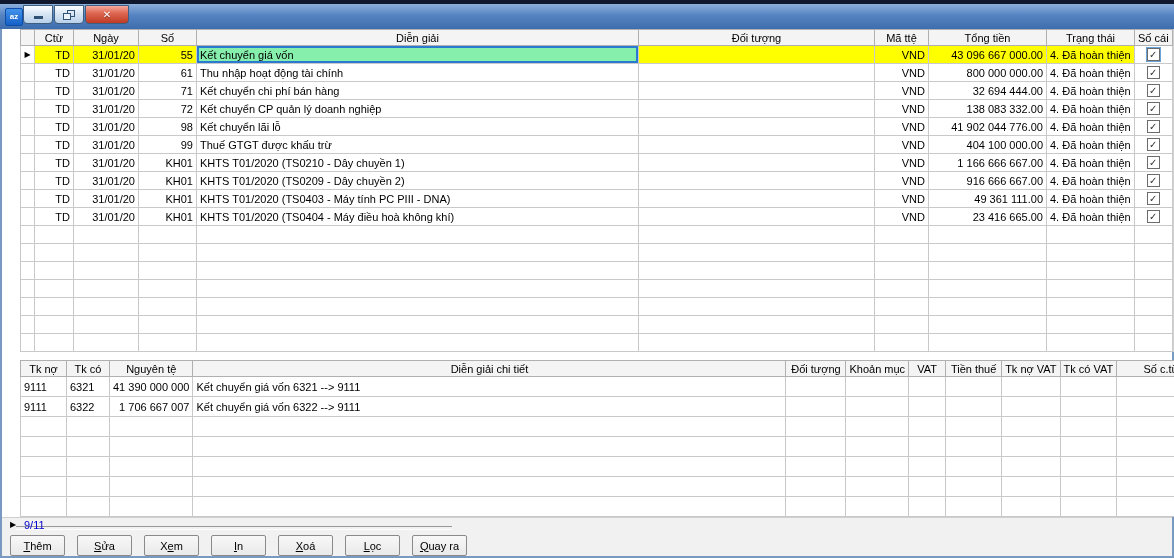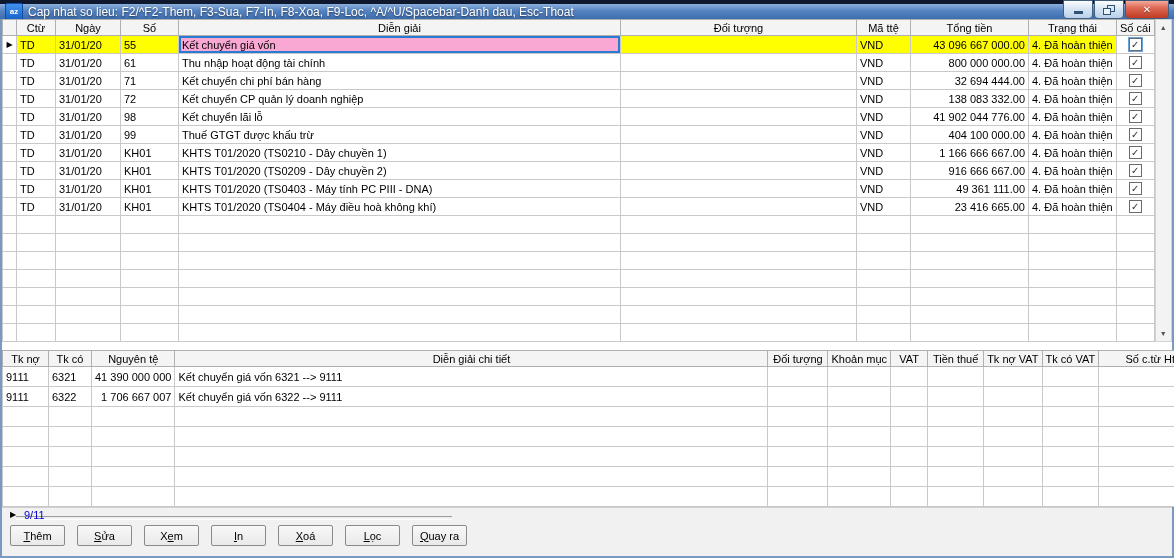--- a/index.html
+++ b/index.html
@@ -1,49 +1,49 @@
 <!DOCTYPE html>
 <html><head>
 <meta charset="utf-8">
 <style>
   html,body{margin:0;padding:0}
   body{width:1174px;height:558px;overflow:hidden;background:#fff;
        font-family:"Liberation Sans","DejaVu Sans",sans-serif;font-size:11px;color:#000}
   .window{width:1174px;height:558px;box-sizing:border-box;display:flex;flex-direction:column;
           border-left:2px solid #7a99c0;border-right:2px solid #7a99c0;border-bottom:2px solid #7a99c0;background:#fff}
   .top-strip{height:4px;background:#10182e;margin:0 -2px}
-  .titlebar{height:15px;flex:none;background:linear-gradient(180deg,#8cb0dc 0%,#5583c2 45%,#3e6dad 100%);
-            display:flex;align-items:center;padding:0 5px;gap:5px;margin:0 -2px}
+  .titlebar{height:25px;flex:none;background:linear-gradient(180deg,#8cb0dc 0%,#5583c2 45%,#3e6dad 100%);
+            display:flex;align-items:center;padding:0 5px;margin:0 -2px}
   .app-icon{width:16px;height:16px;flex:none;background:linear-gradient(#4393ec,#1560c8);
             border:1px solid #0d4fa8;border-radius:2px;color:#fff;font-size:8px;font-weight:bold;
             display:flex;align-items:center;justify-content:center}
   .title-text{flex:1;color:#fff;font-size:12px;white-space:nowrap;overflow:hidden;
               text-shadow:0 1px 2px rgba(0,0,0,.55)}
   .winbtns{display:flex;gap:1px;margin-top:-4px}
   .wbtn{height:19px;box-sizing:border-box;border:1px solid #3f5d7c;border-radius:0 0 4px 4px;
         display:flex;align-items:center;justify-content:center}
   .wbtn.min,.wbtn.rst{width:30px;background:linear-gradient(180deg,#fcfeff,#d8e6f4 45%,#b8d0ea)}
   .wbtn.cls{width:44px;background:linear-gradient(180deg,#f6aa9d,#de6a54 40%,#bf3a24);
             color:#fff;font-size:10px;font-weight:bold;text-shadow:0 1px 1px rgba(0,0,0,.4)}
   .min-glyph{width:9px;height:3px;background:#2f5174;margin-top:5px}
   .rst-glyph{position:relative;width:12px;height:10px}
   .rst-glyph::before{content:"";position:absolute;right:0;top:0;width:6px;height:5px;border:1px solid #2f5174}
   .rst-glyph::after{content:"";position:absolute;left:0;bottom:0;width:6px;height:5px;border:1px solid #2f5174;background:#eaf2fb}
-  .grid-wrap{display:flex;flex:none;margin-left:0}
+  .grid-wrap{display:flex;flex:none;margin-left:18px}
   table.grid{border-collapse:collapse;table-layout:fixed;flex:none;background:#fff}
   .grid th,.grid td{border:1px solid #c9c9c9;padding:0 3px;white-space:nowrap;overflow:hidden;
                     box-sizing:border-box;font-weight:normal}
   .grid th{background:#f4f4f4;border-color:#b0b0b0;height:16px;text-align:center}
   .top-grid td{height:18px}
   .bottom-grid td{height:20px}
-  .c{text-align:left}.r{text-align:right}.l{text-align:left}
+  .c{text-align:right}.r{text-align:right}.l{text-align:left}
   td.mk{padding:0 1px;font-size:8px;text-align:center;color:#000}
   tr.sel td{background:#ffff00}
   tr.sel td.mk,tr.sel td.chkc{background:#fff}
-  tr.sel td.dgc{background:#f9a8d4;box-shadow:inset 0 0 0 2px #2a7ad2}
+  tr.sel td.dgc{background:#86efac;box-shadow:inset 0 0 0 2px #2a7ad2}
   .chkc{text-align:center;padding:0}
   .cb{display:inline-block;width:13px;height:13px;box-sizing:border-box;border:1px solid #6b6b6b;
       background:#fff;line-height:11px;text-align:center;font-size:10px;color:#333;vertical-align:middle}
   tr.sel .cb{outline:1px solid #6aa2da}
   .vscroll{flex:1;display:flex;flex-direction:column;background:#f3f3f3;border:1px solid #d2d2d2;box-sizing:border-box}
   .sbtn{height:15px;flex:none;display:flex;align-items:center;justify-content:center;font-size:7px;color:#555}
   .strack{flex:1}
   .gap{height:8px;flex:none}
   .footer{flex:1;background:#f1f1f1;border-top:1px solid #cfcfcf;position:relative}
   .rec-line{position:absolute;left:14px;top:8px;width:436px;height:2px;
@@ -62,21 +62,20 @@
   .tbox.focus{border:2px solid #2a2a2a;line-height:12px}
 </style>
 </head>
 <body>
 
 <div class="window">
   <div class="top-strip"></div>
 
   <div class="titlebar">
     <div class="app-icon">az</div>
-    <div class="title-text">Cap nhat so lieu: F2/^F2-Them, F3-Sua, F7-In, F8-Xoa, F9-Loc, ^A/^U/Spacebar-Danh dau, Esc-Thoat</div>
     <div class="winbtns">
       <div class="wbtn min">
           <span class="min-glyph"></span>
         </div>
       <div class="wbtn rst">
           <span class="rst-glyph"></span>
         </div>
       <div class="wbtn cls">
           <span>✕</span>
         </div>

